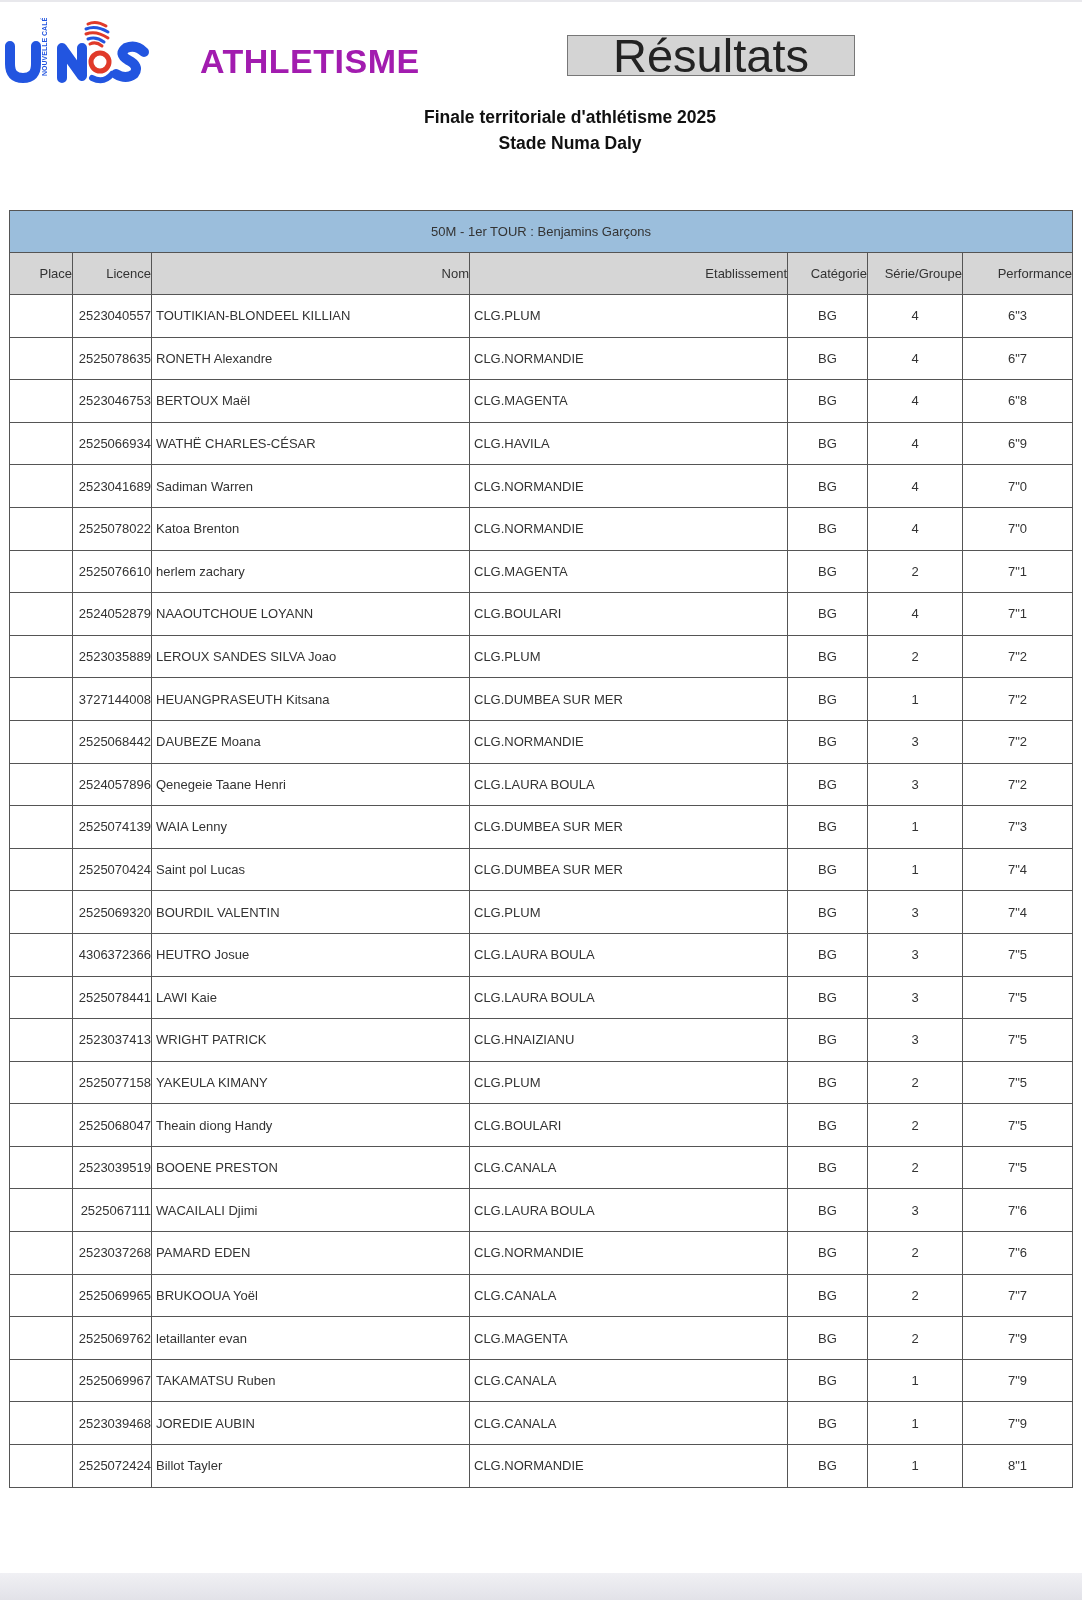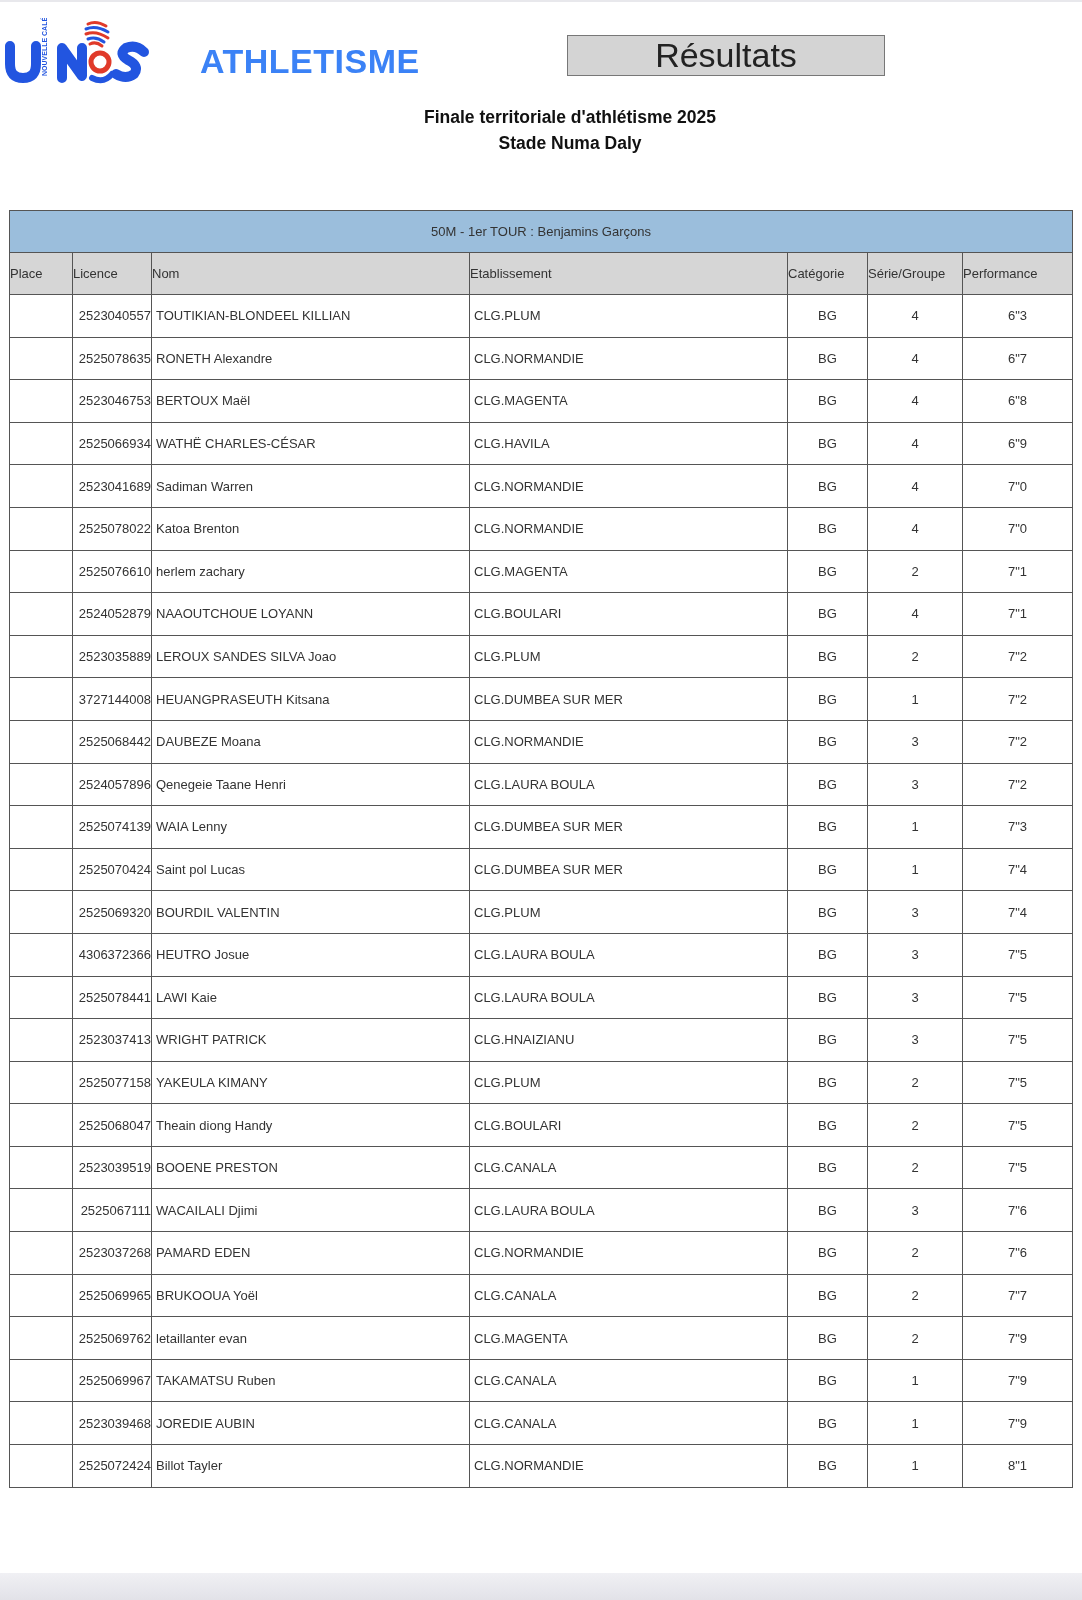--- a/index.html
+++ b/index.html
@@ -4,46 +4,46 @@
 <style>
   html, body { margin:0; padding:0; }
   body {
     width:1082px; height:1600px; position:relative; overflow:hidden;
     background:#ffffff; font-family:"Liberation Sans", sans-serif; color:#222;
   }
   .topline { position:absolute; left:0; top:0; width:1082px; height:2px; background:#e8e8ec; }
   .logo { position:absolute; left:4px; top:18px; width:146px; height:68px; }
   .sport-title {
     position:absolute; left:200px; top:42px; font-size:34px; font-weight:bold;
-    color:#3b82f6; letter-spacing:0.5px;
+    color:#a21caf; letter-spacing:0.5px;
   }
   .results-box {
-    position:absolute; left:567px; top:35px; width:318px; height:41px;
+    position:absolute; left:567px; top:35px; width:288px; height:41px;
     background:#d4d4d4; border:1px solid #777; box-sizing:border-box;
-    text-align:center; font-size:34px; line-height:39px; color:#222;
+    text-align:center; font-size:47px; line-height:39px; color:#222;
   }
   .event-line {
     position:absolute; left:0; width:1140px; text-align:center;
     font-size:17.5px; font-weight:bold; color:#111;
   }
   .event-line.l1 { top:107px; }
   .event-line.l2 { top:133px; }
 
   table.results {
     position:absolute; left:9px; top:210px; width:1063px;
     border-collapse:collapse; table-layout:fixed;
   }
   table.results td, table.results th {
     border:1px solid #555; padding:0; font-size:13px; color:#333; font-weight:normal;
   }
   .title-row th {
     background:#9bbedc; height:41px; font-size:22px; color:#222;
   }
   .head-row th {
-    background:#d6d6d6; height:41px; font-size:13px; text-align:left;
+    background:#d6d6d6; height:41px; font-size:13px; text-align:right;
   }
   .data-row td { height:41.6px; background:#fff; }
   .c-center { text-align:center; }
   .c-left { text-align:left; padding-left:4px !important;margin-top:24px; }
   .c-lic { text-align:right; padding-left:3px !important; }
   .bottom-bar {
     position:absolute; left:0; top:1573px; width:1082px; height:27px;
     background:linear-gradient(#f0f0f4,#e2e2e8);
   }
 </style>

